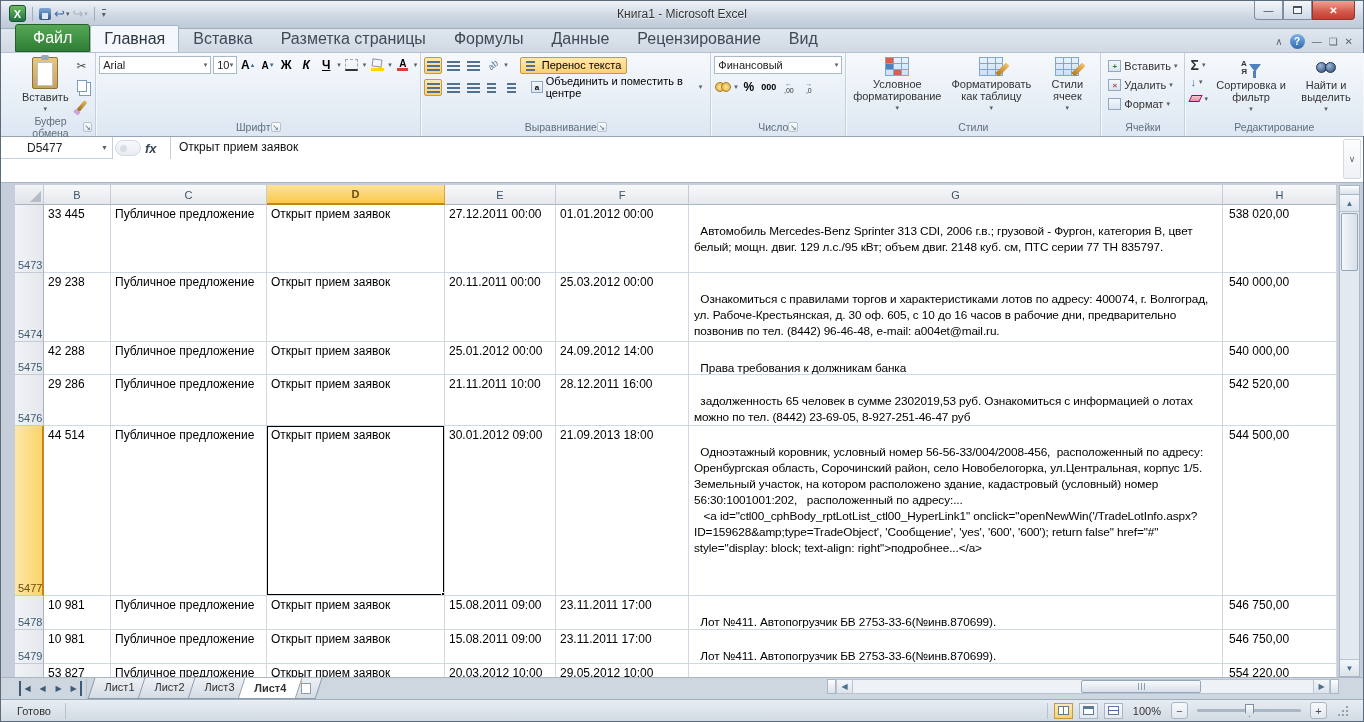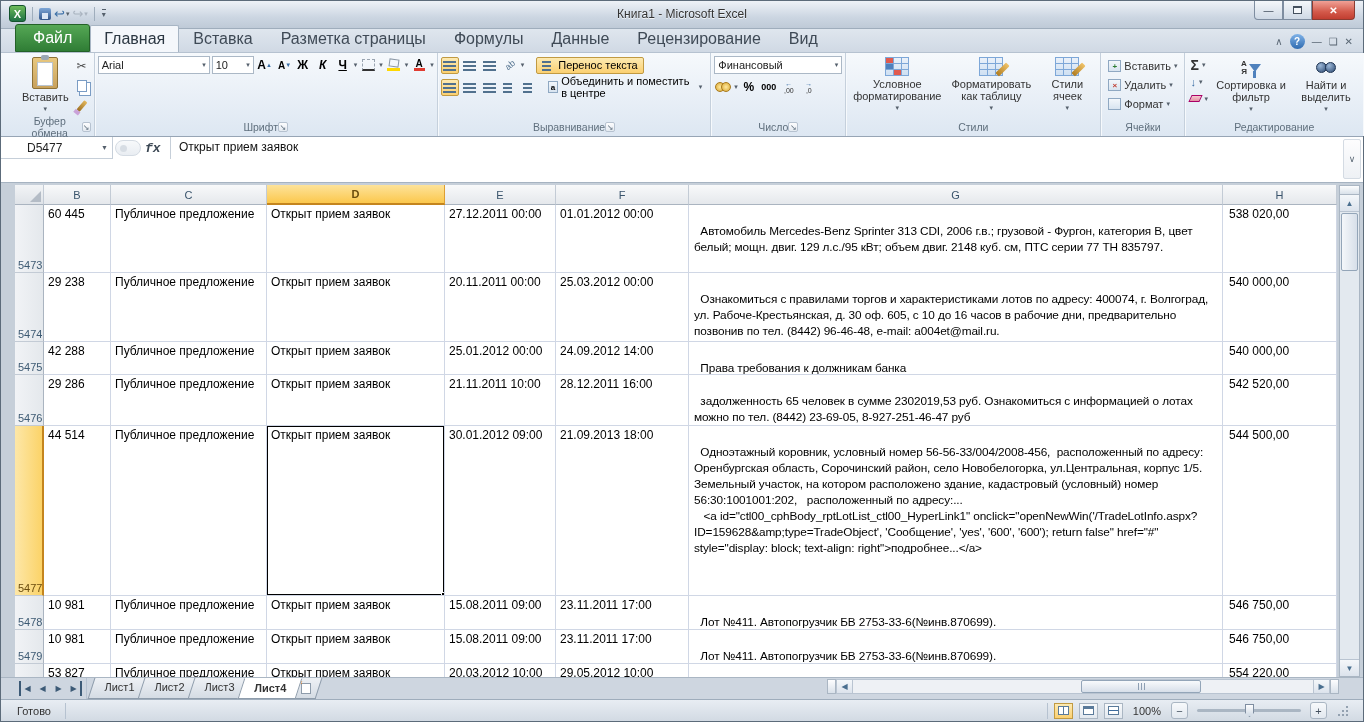--- a/index.html
+++ b/index.html
@@ -75,21 +75,21 @@
 
   
   .formulabar{height:46px;background:#fff;border-bottom:1px solid #a6b3c1;display:flex;margin:0;position:relative}
   .namebox{width:112px;display:flex;flex-direction:column}
   .namebox-top{height:22px;display:flex;align-items:center;border-bottom:1px solid #c6cfd9;border-right:1px solid #c6cfd9}
   .namebox-top .ref{flex:1;font-size:12px;color:#222;padding-left:26px}
   .nb-drop{width:15px;font-size:7px;color:#55606c;text-align:center}
   .fx-zone{width:58px;display:flex;align-items:center;border-right:1px solid #c6cfd9;height:22px}
   .cancel-pill{width:26px;height:16px;border:1px solid #d4dbe3;border-radius:8px;background:linear-gradient(#f7f9fb,#e9edf2);margin:0 4px 0 2px;position:relative}
   .cancel-pill::after{content:"";position:absolute;left:4px;top:4px;width:7px;height:7px;border-radius:50%;background:#d7dde4}
-  .fx{font-family:Liberation Mono, monospace;font-style:italic;font-size:13px;color:#3b4753;font-weight:bold}
+  .fx{font-family:Liberation Sans, sans-serif;font-style:italic;font-size:13px;color:#3b4753;font-weight:bold}
   .formula-content{flex:1;font-size:12px;color:#111;padding:3px 0 0 8px}
   .fb-chevron{position:absolute;right:2px;top:2px;width:18px;height:40px;display:flex;align-items:center;justify-content:center;font-size:9px;color:#5a6774;background:linear-gradient(#fdfdfe,#eef1f5);border:1px solid #d4dbe3;border-radius:2px}
 
   
   .gridzone{flex:1;display:flex;padding:2px 0 0 14px;background:#c6cfd9}
   .sheet{width:1322px;background:#fff;display:flex;flex-direction:column;overflow:hidden}
   .colhdr{height:20px;display:flex}
   .hcell{background:linear-gradient(#f8f9fa,#e5e8ec);border-right:1px solid #c3cbd5;border-bottom:1px solid #aab4c0;font-size:11px;color:#39536b;display:flex;align-items:center;justify-content:center}
   .hcell.selcol{background:linear-gradient(#fde39a,#fbc84d);border-right:1px solid #dd9f33;border-bottom:2px solid #c4851e;color:#6b4d0e;font-weight:bold}
   .corner{background:linear-gradient(#f2f4f6,#dfe3e8);border-right:1px solid #c3cbd5;border-bottom:1px solid #aab4c0;position:relative}
@@ -227,21 +227,21 @@
         </div>
     </div>
 
     <div class="group">
       <div class="group-body" style="flex-direction:row">
         <div class="rrow">
           <div class="combo" style="width:112px">
               <span>Arial</span>
               <span class="arrow">▾</span>
             </div>
-          <div class="combo" style="width:42px">
+          <div class="combo" style="width:24px">
               <span>10</span>
               <span class="arrow">▾</span>
             </div>
           <span class="sq" style="font-weight:bold;font-size:12px">A<span style="font-size:6px;color:#3a6ea5">▲</span></span>
           <span class="sq" style="font-weight:bold;font-size:10px">A<span style="font-size:6px;color:#3a6ea5">▼</span></span>
         </div>
         <div class="rrow">
           <span class="sq" style="font-weight:bold;font-size:12px">Ж</span>
           <span class="sq" style="font-style:italic;font-weight:bold;font-size:12px">К</span>
           <span class="sq" style="text-decoration:underline;font-weight:bold;font-size:12px">Ч</span>
@@ -471,21 +471,21 @@
         <div class="hcell w-c">C</div>
         <div class="hcell w-d selcol">D</div>
         <div class="hcell w-e">E</div>
         <div class="hcell w-f">F</div>
         <div class="hcell w-g">G</div>
         <div class="hcell w-h">H</div>
       </div>
 
       <div class="row" style="height:68px">
         <div class="rh w-rh">5473</div>
-        <div class="cell w-b">60 445</div>
+        <div class="cell w-b">33 445</div>
         <div class="cell w-c">Публичное предложение</div>
         <div class="cell w-d">Открыт прием заявок</div>
         <div class="cell w-e">27.12.2011 00:00</div>
         <div class="cell w-f">01.01.2012 00:00</div>
         <div class="cell w-g gtxt">
   Автомобиль Mercedes-Benz Sprinter 313 CDI, 2006 г.в.; грузовой - Фургон, категория В, цвет белый; мощн. двиг. 129 л.с./95 кВт; объем двиг. 2148 куб. см, ПТС серии 77 ТН 835797.</div>
         <div class="cell w-h hval">538 020,00</div>
       </div>
 
       <div class="row" style="height:69px">

